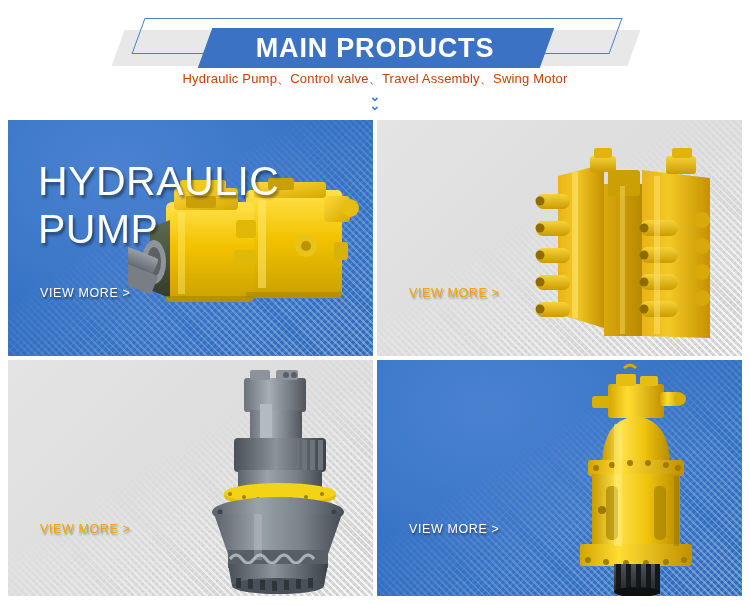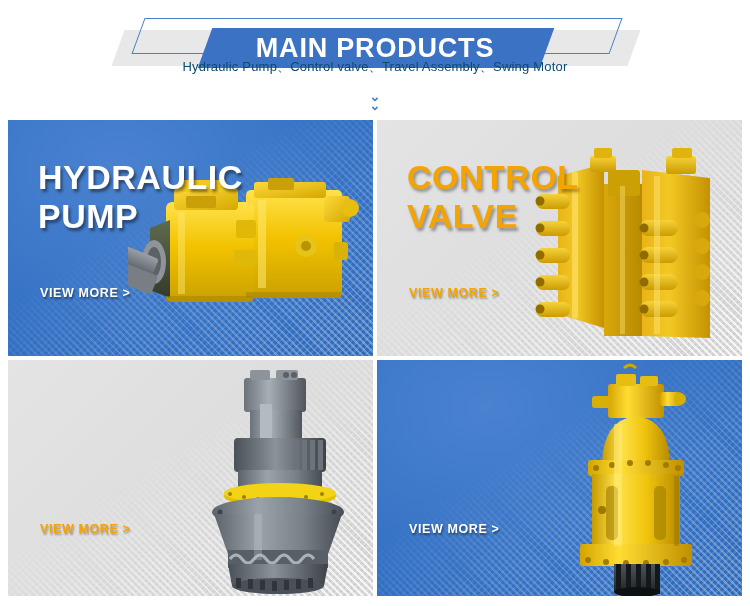--- a/index.html
+++ b/index.html
@@ -53,25 +53,25 @@
     width: 750px; height: 40px;
     line-height: 40px;
     text-align: center;
     color: #ffffff;
     font-size: 27px;
     font-weight: bold;
     letter-spacing: .8px;
   }
   .subtitle {
     position: absolute;
-    left: 0; top: 58px;
+    left: 0; top: 70px;
     width: 750px;
     text-align: center;
     font-size: 13px;
-    color: #0c4a6e;
+    color: #c2410c;
     letter-spacing: .2px;
   }
   .chevrons {
     position: absolute;
     left: 0; top: 92px;
     width: 750px;
     text-align: center;
     line-height: 8px;
   }
   .chev {
@@ -131,39 +131,39 @@
     -webkit-mask-image: linear-gradient(to bottom right, rgba(0,0,0,0) 40%, rgba(0,0,0,.5) 65%, rgba(0,0,0,.95) 100%);
     mask-image: linear-gradient(to bottom right, rgba(0,0,0,0) 40%, rgba(0,0,0,.5) 65%, rgba(0,0,0,.95) 100%);
   }
 
   .card-text {
     position: absolute;
     left: 30px; top: 38px;
     z-index: 5;
   }
   .card-title {
-    font-size: 34px;
-    font-weight: bold;
+    font-size: 41px;
+    font-weight: normal;
     line-height: 1.16;
     letter-spacing: .5px;
     white-space: pre-line;
   }
   .card.blue .card-title {
     color: #ffffff;
     text-shadow: 2px 3px 3px rgba(0,0,0,.45);
   }
   .card.grey .card-title {
     color: #f5a300;
     text-shadow: 2px 3px 3px rgba(0,0,0,.35);
   }
   .view-more {
     position: absolute;
     left: 32px; bottom: 0px;
     font-size: 12.5px;
-    font-weight: bold;
+    font-weight: normal;
     letter-spacing: .6px;
     z-index: 5;
     cursor: pointer;
   }
   .card.blue .view-more {
     color: #ffffff;
     text-shadow: 1px 2px 2px rgba(0,0,0,.45);
   }
   .card.grey .view-more {
     color: #f5a300;
@@ -339,24 +339,20 @@
         <circle cx="170" cy="78" r="8" fill="#d9a80d"></circle>
         <circle cx="170" cy="104" r="8" fill="#d9a80d"></circle>
         <circle cx="170" cy="130" r="8" fill="#d9a80d"></circle>
         <circle cx="170" cy="156" r="8" fill="#d9a80d"></circle>
 
         <rect x="40" y="30" width="6" height="146" fill="#ffe77f" opacity=".5"></rect>
         <rect x="122" y="34" width="6" height="158" fill="#ffe77f" opacity=".45"></rect>
         <rect x="88" y="44" width="5" height="148" fill="#ffe77f" opacity=".4"></rect>
       </svg>
     </div>
-    <div class="card-text">
-      <div class="card-title">CONTROL
-VALVE</div>
-    </div>
     <div class="view-more">VIEW MORE &gt;</div>
   </div>
 
   <div class="card grey r1">
     <div class="weave"></div>
     <div class="product-img" style="left:190px; top:4px; width:160px; height:230px;">
       <svg viewBox="0 0 160 230" width="160" height="230">
         <defs>
           <linearGradient id="st1" x1="0" y1="0" x2="1" y2="0">
             <stop offset="0" stop-color="#5c636b"></stop>

